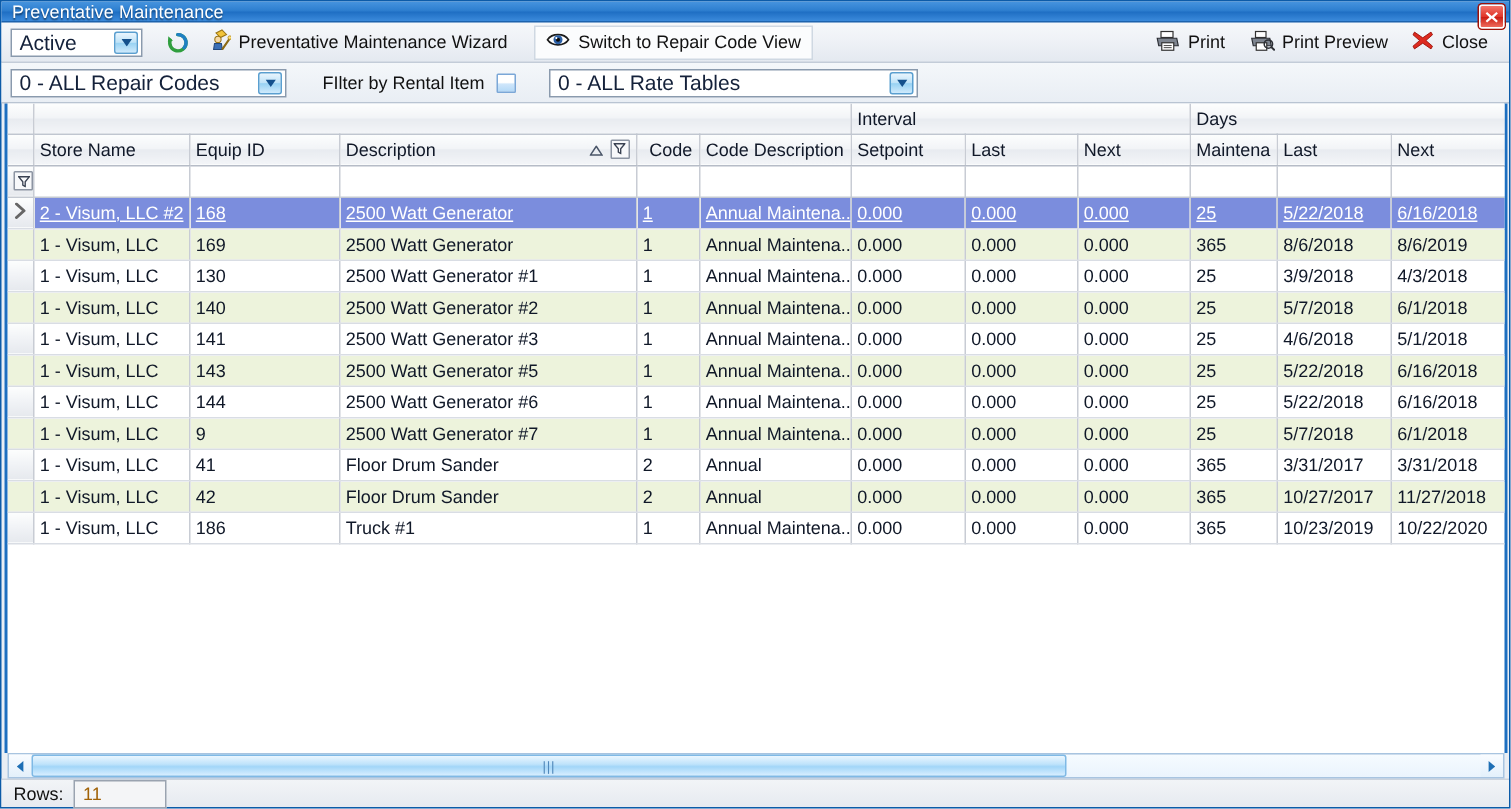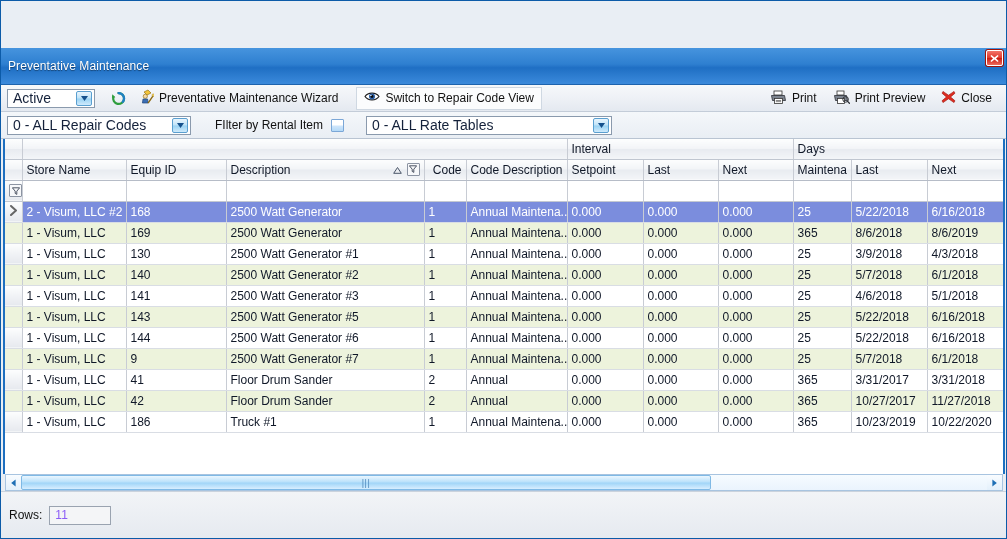--- a/index.html
+++ b/index.html
@@ -16,27 +16,26 @@
   #window {
     position: absolute; left: 0; top: 0;
     width: 1007px; height: 539px;
     border: 1px solid #0c5ba8;
     background: #e9eef4;
     display: flex; flex-direction: column;
   }
 
   
   #titlebar {
-    height: 37px; flex: none;
+    height: 14px; flex: none;
     background: linear-gradient(to bottom, #4694de 0%, #2e7fd0 45%, #1f6fc4 55%, #3b8adb 100%);
     border-bottom: 1px solid #1d63ad;
     display: flex; align-items: center;
     padding: 0 2px 0 7px;
     position: relative;
-    margin-top: 47px;
   }
   #titlebar .title {
     color: #ffffff;
     font-size: 12px;
     text-shadow: 0 1px 1px rgba(0,0,0,.45);
     letter-spacing: .1px;
   }
   .close-box {
     position: absolute; right: 3px; top: 2px;
     width: 17px; height: 16px;
@@ -157,21 +156,21 @@
   tr.filterrow td {
     background: #ffffff;
     height: 21px;
     border-bottom: 1px solid #c4c9d1;
   }
   tr.filterrow td.rowind {
     background: linear-gradient(to bottom, #fdfefe 0%, #f1f3f6 50%, #e6e9ee 100%);
   }
   td.num { text-align: right; }
   tr.alt td { background: #edf3dc; }
-  tr.sel td { background: #7b8ddd; color: #ffffff; }
+  tr.sel td { background: #7b8ddd; color: #ffffff; text-decoration: underline; }
   tr.sel td.rowind { background: linear-gradient(to bottom, #fdfefe 0%, #f1f3f6 50%, #e6e9ee 100%); }
   .sorthdr { display: flex; align-items: flex-start; width: 100%; }
   .sorthdr .txt { flex: 1; }
   .filterglyph {
     width: 13px; height: 13px;
     border: 1px solid #8c94a2;
     background: #f7f8fa;
     display: inline-flex; align-items: center; justify-content: center;
     border-radius: 1px;
     margin-left: 3px;
@@ -199,34 +198,34 @@
     background: linear-gradient(to bottom, #eaf6ff 0%, #bfe3fb 42%, #a2d6f8 55%, #d8eeff 100%);
     border: 1px solid #7fb9e5;
     border-radius: 2px;
     display: flex; align-items: center; justify-content: center;
     cursor: pointer;
   }
   .grip { font-size: 9px; color: #4f88bb; letter-spacing: .5px; }
 
   
   #statusbar {
-    height: 47px; flex: none;
+    height: 19px; flex: none;
     background: linear-gradient(to bottom, #f2f4f7 0%, #e6eaf0 100%);
     border-top: 1px solid #cbd3dd;
     display: flex; align-items: center;
     padding: 0 8px; gap: 7px;
   }
   #statusbar .rowsbox {
     width: 62px; height: 19px;
     border: 1px solid #9aa3b0;
     background: #f4f5f7;
     display: flex; align-items: center;
     padding: 0 5px;
     font-size: 12px;
-    color: #8b5cf6;
+    color: #a16207;
   }
 </style>
 </head>
 <body>
 
 <div id="window">
 
   <div id="titlebar">
     <span class="title">Preventative Maintenance</span>
     <div class="close-box">

